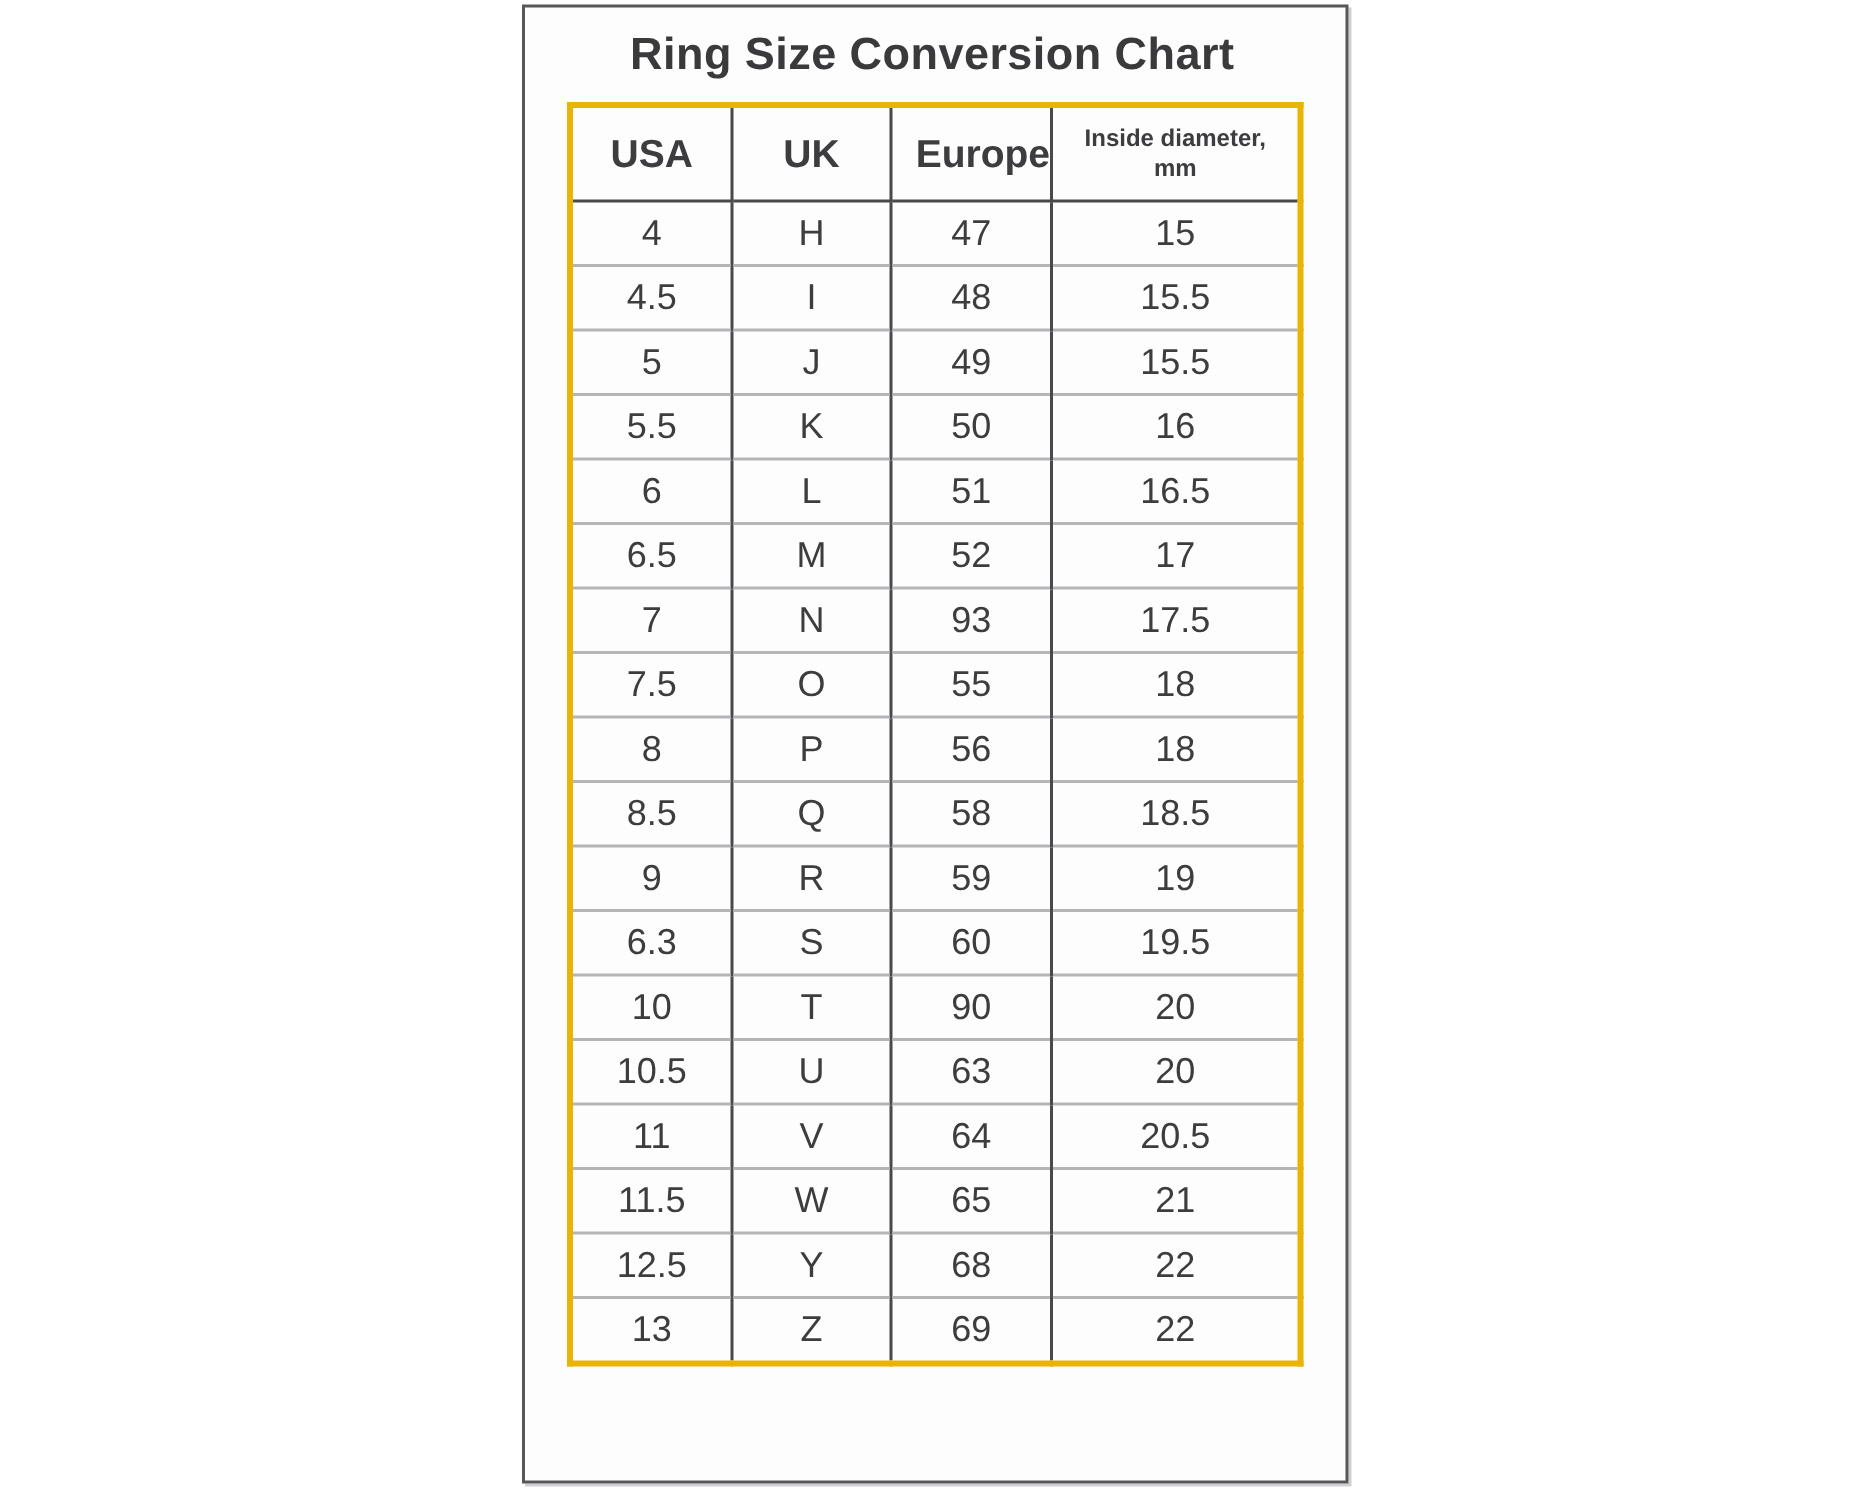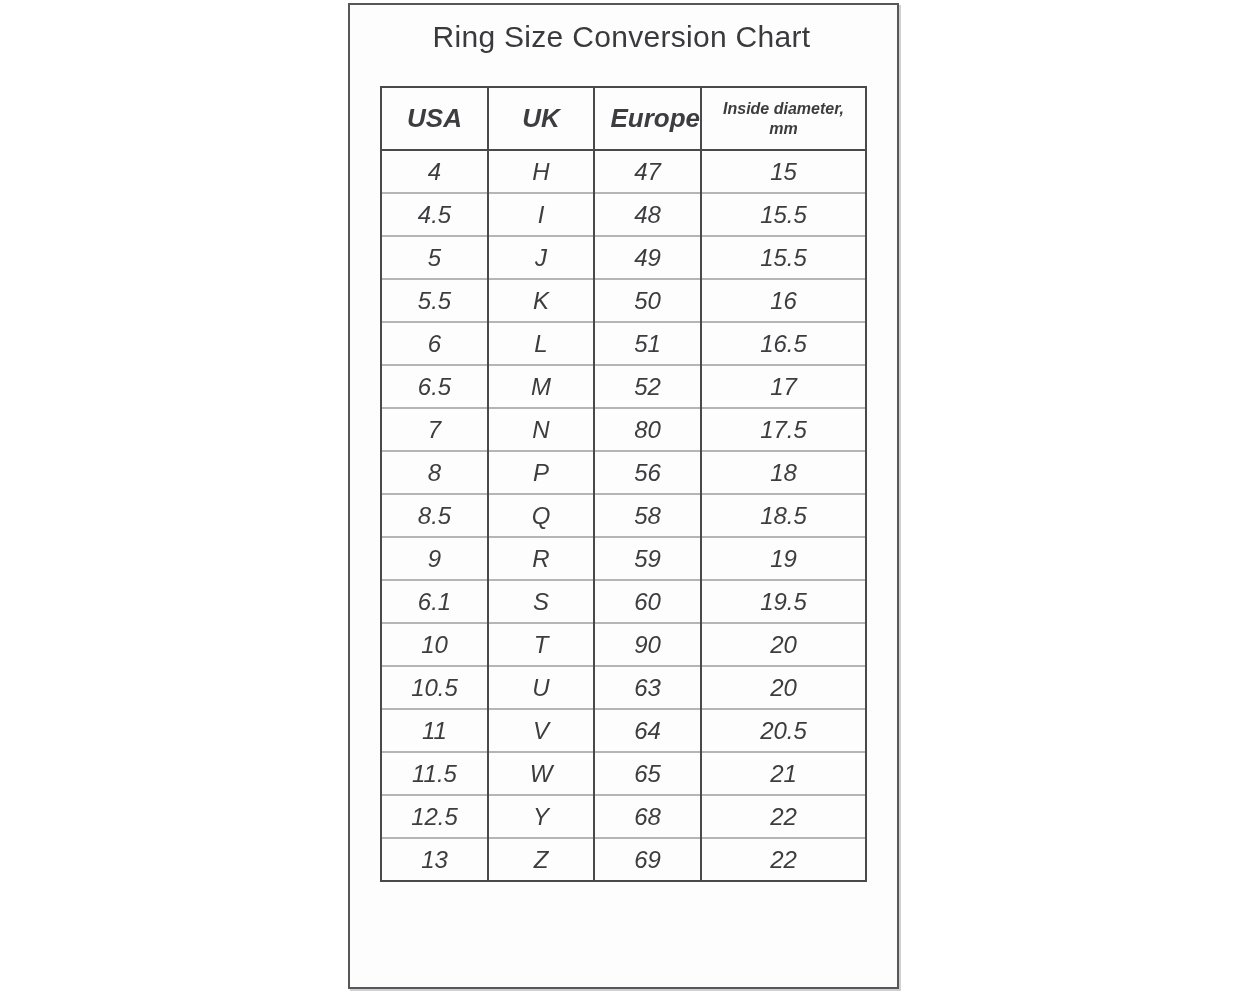--- a/index.html
+++ b/index.html
@@ -21,30 +21,29 @@
     height: 986px;
     box-sizing: border-box;
     background: #fdfdfe;
     border: 2px solid #57575a;
     box-shadow: 2px 2px 0 rgba(120,120,125,0.35);
   }
   .title {
     margin: 15px 4px 0 0;
     text-align: center;
     font-size: 30px;
-    font-weight: normal;
+    font-weight: bold;
     color: #3a3a3c;
     letter-spacing: 0.3px;
   }
   table.conv-table {
     border-collapse: collapse;
-    margin: 32px auto 0 auto;
+    margin: 14px auto 0 auto;
     table-layout: fixed;
-    border: 2px solid #eab308;
-    font-style: italic;
+    border: 4px solid #eab308;
   }
   th, td {
     text-align: center;
     vertical-align: middle;
     color: #3d3d3f;
     padding: 0;
   }
   th {
     border: 2px solid #49494b;
     font-size: 26px;
@@ -118,43 +117,49 @@
         </tr>
         <tr>
           <td>6.5</td>
           <td>M</td>
           <td>52</td>
           <td>17</td>
         </tr>
         <tr>
           <td>7</td>
           <td>N</td>
-          <td>80</td>
+          <td>93</td>
           <td>17.5</td>
+        </tr>
+        <tr>
+          <td>7.5</td>
+          <td>O</td>
+          <td>55</td>
+          <td>18</td>
         </tr>
         <tr>
           <td>8</td>
           <td>P</td>
           <td>56</td>
           <td>18</td>
         </tr>
         <tr>
           <td>8.5</td>
           <td>Q</td>
           <td>58</td>
           <td>18.5</td>
         </tr>
         <tr>
           <td>9</td>
           <td>R</td>
           <td>59</td>
           <td>19</td>
         </tr>
         <tr>
-          <td>6.1</td>
+          <td>6.3</td>
           <td>S</td>
           <td>60</td>
           <td>19.5</td>
         </tr>
         <tr>
           <td>10</td>
           <td>T</td>
           <td>90</td>
           <td>20</td>
         </tr>

